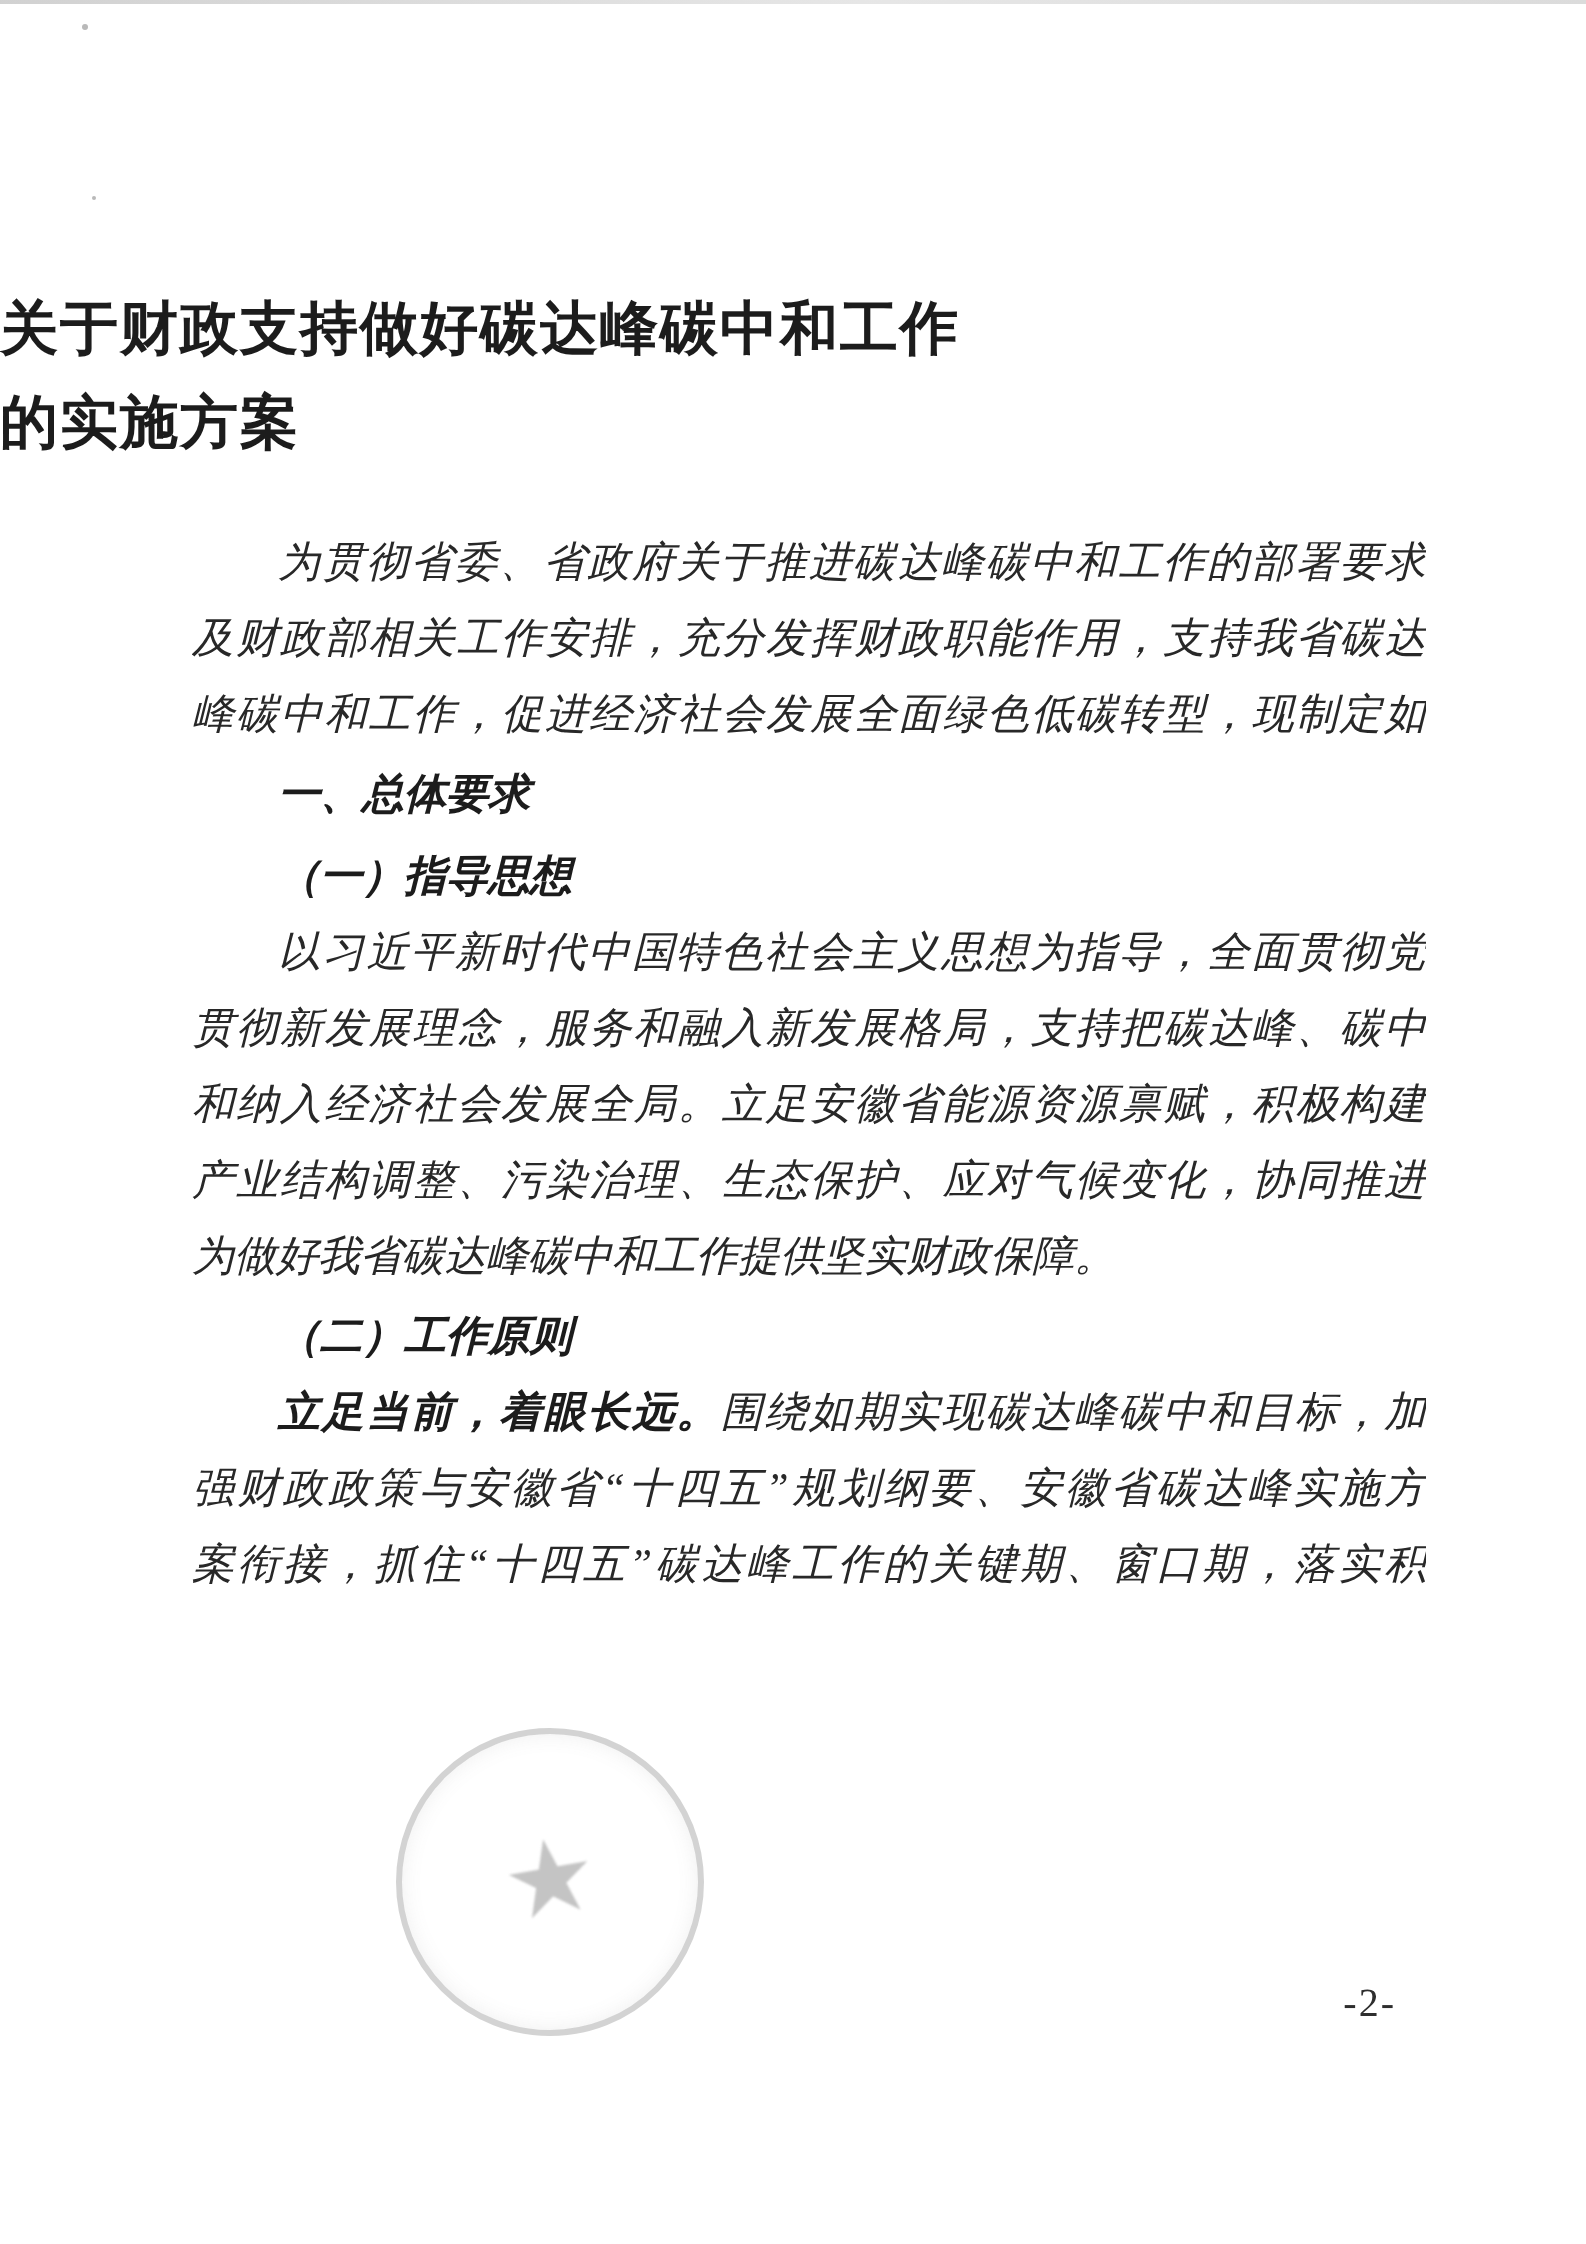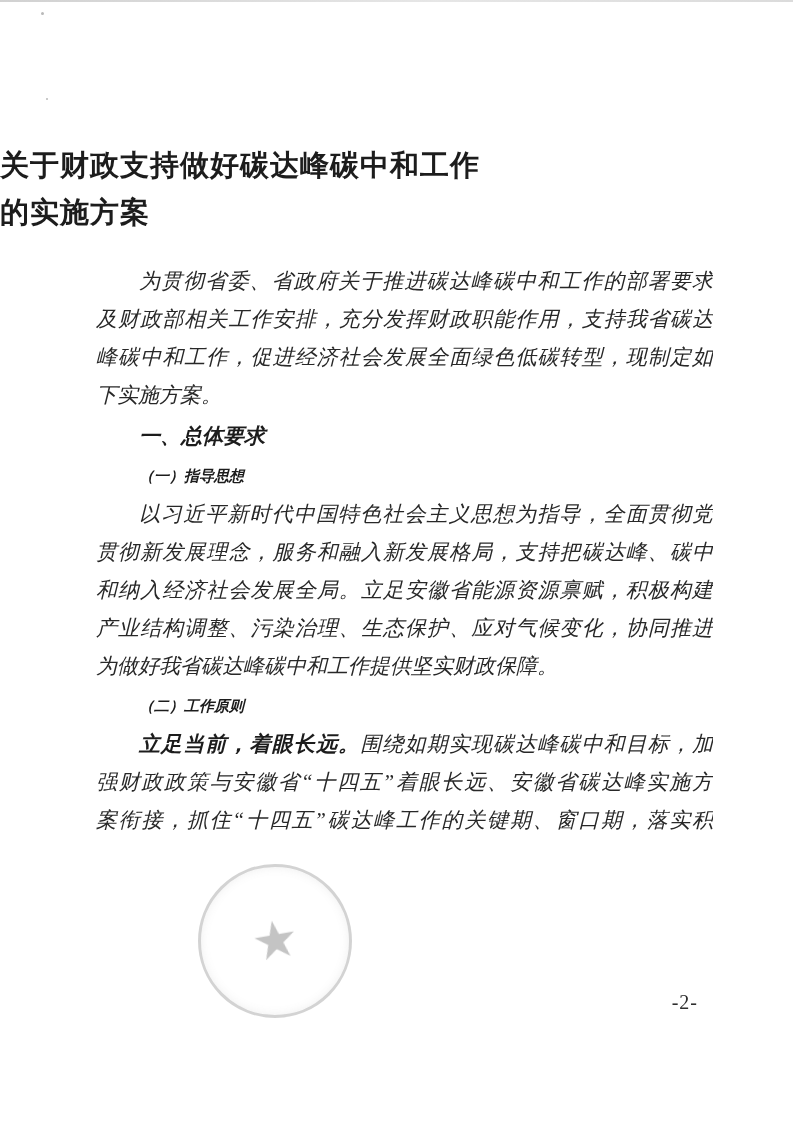--- a/index.html
+++ b/index.html
@@ -45,21 +45,21 @@
     text-align:justify;text-align-last:justify;
   }
   .line.noj{text-align:left;text-align-last:left;}
   .line.indent{padding-left:43px;}
   .h1{
     font-family:"Liberation Sans","DejaVu Sans",sans-serif;
     font-weight:bold;font-size:21px;line-height:38px;
     padding-left:43px;margin-top:3px;color:var(--ink-dark);
   }
   .h2{
-    font-weight:bold;font-size:15px;line-height:38px;
+    font-weight:bold;font-size:21px;line-height:38px;
     padding-left:43px;margin-top:2px;color:var(--ink-dark);
   }
   .lead-bold{font-weight:bold;color:var(--ink-dark);}
 
   .seal{
     position:absolute;left:198px;top:864px;width:148px;height:148px;
     border:3px solid rgba(110,110,110,.30);
     border-radius:50%;
     display:flex;align-items:center;justify-content:center;
     z-index:0;
@@ -92,33 +92,32 @@
   <div class="title">
     <div class="title-line">关于财政支持做好碳达峰碳中和工作</div>
     <div class="title-line">的实施方案</div>
   </div>
 
   <div class="doc-body">
       <div>
         <div class="line indent">为贯彻省委、省政府关于推进碳达峰碳中和工作的部署要求</div>
         <div class="line">及财政部相关工作安排，充分发挥财政职能作用，支持我省碳达</div>
         <div class="line">峰碳中和工作，促进经济社会发展全面绿色低碳转型，现制定如</div>
-        <div class="line noj">下实施方案。</div>
       </div>
       <div class="h1">一、总体要求</div>
       <div class="h2">（一）指导思想</div>
       <div>
         <div class="line indent">以习近平新时代中国特色社会主义思想为指导，全面贯彻党</div>
         <div class="line">贯彻新发展理念，服务和融入新发展格局，支持把碳达峰、碳中</div>
         <div class="line">和纳入经济社会发展全局。立足安徽省能源资源禀赋，积极构建</div>
         <div class="line">产业结构调整、污染治理、生态保护、应对气候变化，协同推进</div>
         <div class="line noj">为做好我省碳达峰碳中和工作提供坚实财政保障。</div>
       </div>
       <div class="h2">（二）工作原则</div>
       <div>
         <div class="line indent"><span class="lead-bold">立足当前，着眼长远。</span>围绕如期实现碳达峰碳中和目标，加</div>
-        <div class="line">强财政政策与安徽省“十四五”着眼长远、安徽省碳达峰实施方</div>
+        <div class="line">强财政政策与安徽省“十四五”规划纲要、安徽省碳达峰实施方</div>
         <div class="line">案衔接，抓住“十四五”碳达峰工作的关键期、窗口期，落实积</div>
       </div>
     </div>
 
   <div class="page-number">-2-</div>
 </div>
 
 </body></html>

